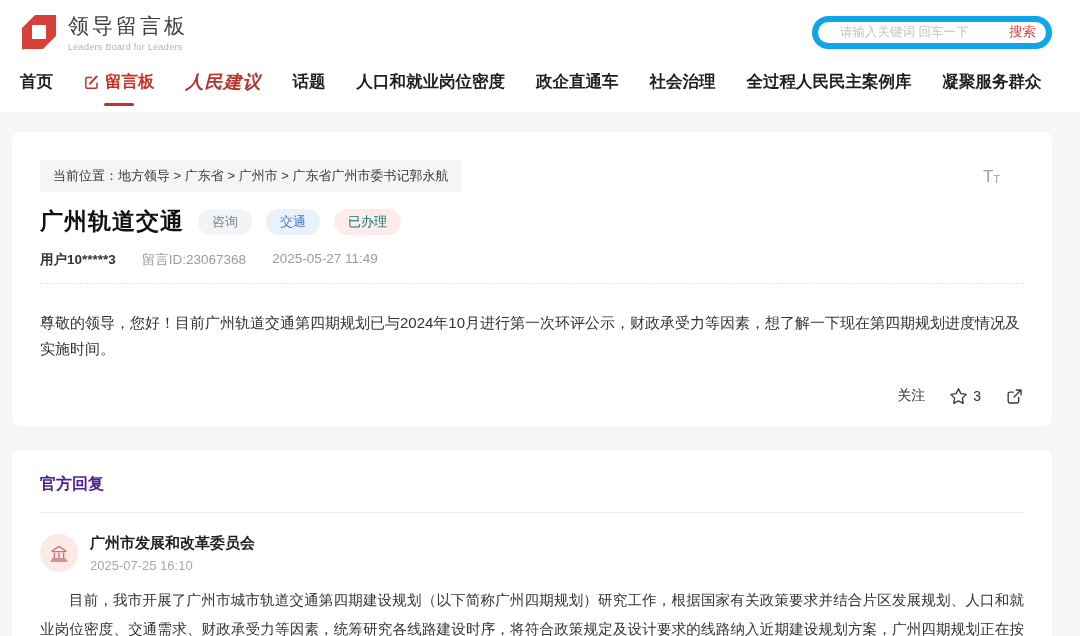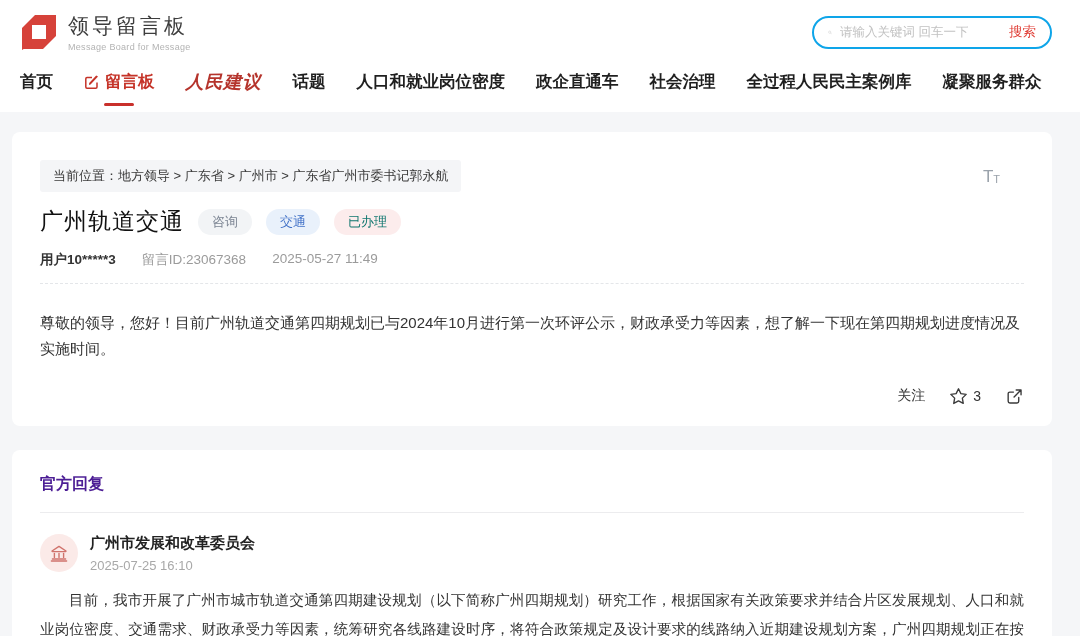--- a/index.html
+++ b/index.html
@@ -16,21 +16,21 @@
     padding: 12px 28px 2px 20px;
     display: flex; justify-content: space-between; align-items: center;
   }
   .logo { display: flex; gap: 10px; align-items: center; }
   .logo-mark { width: 38px; height: 38px; }
   .logo-cn { font-size: 21px; font-weight: normal; color: #3d3d3d; letter-spacing: 3px; }
   .logo-en { font-size: 9px; color: #b3b3b3; margin-top: 2px; letter-spacing: .3px; }
 
   .searchbox {
     width: 240px; height: 33px;
-    border: 2px solid #0ea5e9; border-radius: 17px;
+    border: 6px solid #0ea5e9; border-radius: 17px;
     display: flex; align-items: center; gap: 8px;
     padding: 0 14px; background: #fff;
   }
   .searchbox input { border: none; outline: none; flex: 1; font-size: 12.5px; color: #333; background: transparent; }
   .searchbox input::placeholder { color: #c2c2c2; }
   .search-btn { color: #e03e36; font-size: 13.5px; cursor: pointer; white-space: nowrap; }
 
   
   .navbar {
     background: #fff;
@@ -55,21 +55,21 @@
     font-size: 13px; padding: 7px 13px; border-radius: 3px;
   }
   .fontsize-toggle {
     position: absolute; top: 36px; right: 52px;
     color: #9aa2ab; cursor: pointer; display: flex; align-items: flex-end; line-height: 1;
   }
   .fontsize-toggle .big { font-size: 17px; }
   .fontsize-toggle .small { font-size: 11px; }
 
   .title-row { margin-top: 14px; display: flex; align-items: center; gap: 14px; }
-  .msg-title { font-size: 23px; font-weight: normal; color: #111; letter-spacing: 1px; }
+  .msg-title { font-size: 23px; font-weight: bold; color: #111; letter-spacing: 1px; }
   .tag { font-size: 13px; padding: 4px 14px; border-radius: 14px; }
   .tag.gray { color: #7d8694; background: #f2f4f6; }
   .tag.blue { color: #4272c8; background: #e9f1fb; }
   .tag.red  { color: #0f766e; background: #fcecec; }
 
   .meta-row {
     margin-top: 14px; display: flex; gap: 26px;
     font-size: 13.5px; color: #9b9b9b;
     padding-bottom: 14px; border-bottom: 1px dashed #e4e6e9;
   }
@@ -104,21 +104,21 @@
 <div class="topbar">
   <div class="logo">
     <svg class="logo-mark" viewBox="0 0 38 38">
       <rect x="7" y="7" width="24" height="24" fill="none" stroke="#d6423a" stroke-width="10"></rect>
       <polygon points="0,0 17,0 0,17" fill="#ffffff"></polygon>
       <polygon points="38,38 21,38 38,21" fill="#ffffff"></polygon>
       <polygon points="2,25 12,31 2,37" fill="#d6423a"></polygon>
     </svg>
     <div class="logo-text">
       <div class="logo-cn">领导留言板</div>
-      <div class="logo-en">Message Board for Message</div>
+      <div class="logo-en">Leaders Board for Leaders</div>
     </div>
   </div>
 
   <div class="searchbox">
     <svg width="15" height="15" viewBox="0 0 16 16">
       <circle cx="6.7" cy="6.7" r="4.6" fill="none" stroke="#b9b9b9" stroke-width="1.4"></circle>
       <line x1="10.3" y1="10.3" x2="14.2" y2="14.2" stroke="#b9b9b9" stroke-width="1.4" stroke-linecap="round"></line>
     </svg>
     <input type="text" placeholder="请输入关键词 回车一下" style="">
     <span class="search-btn">搜索</span>

